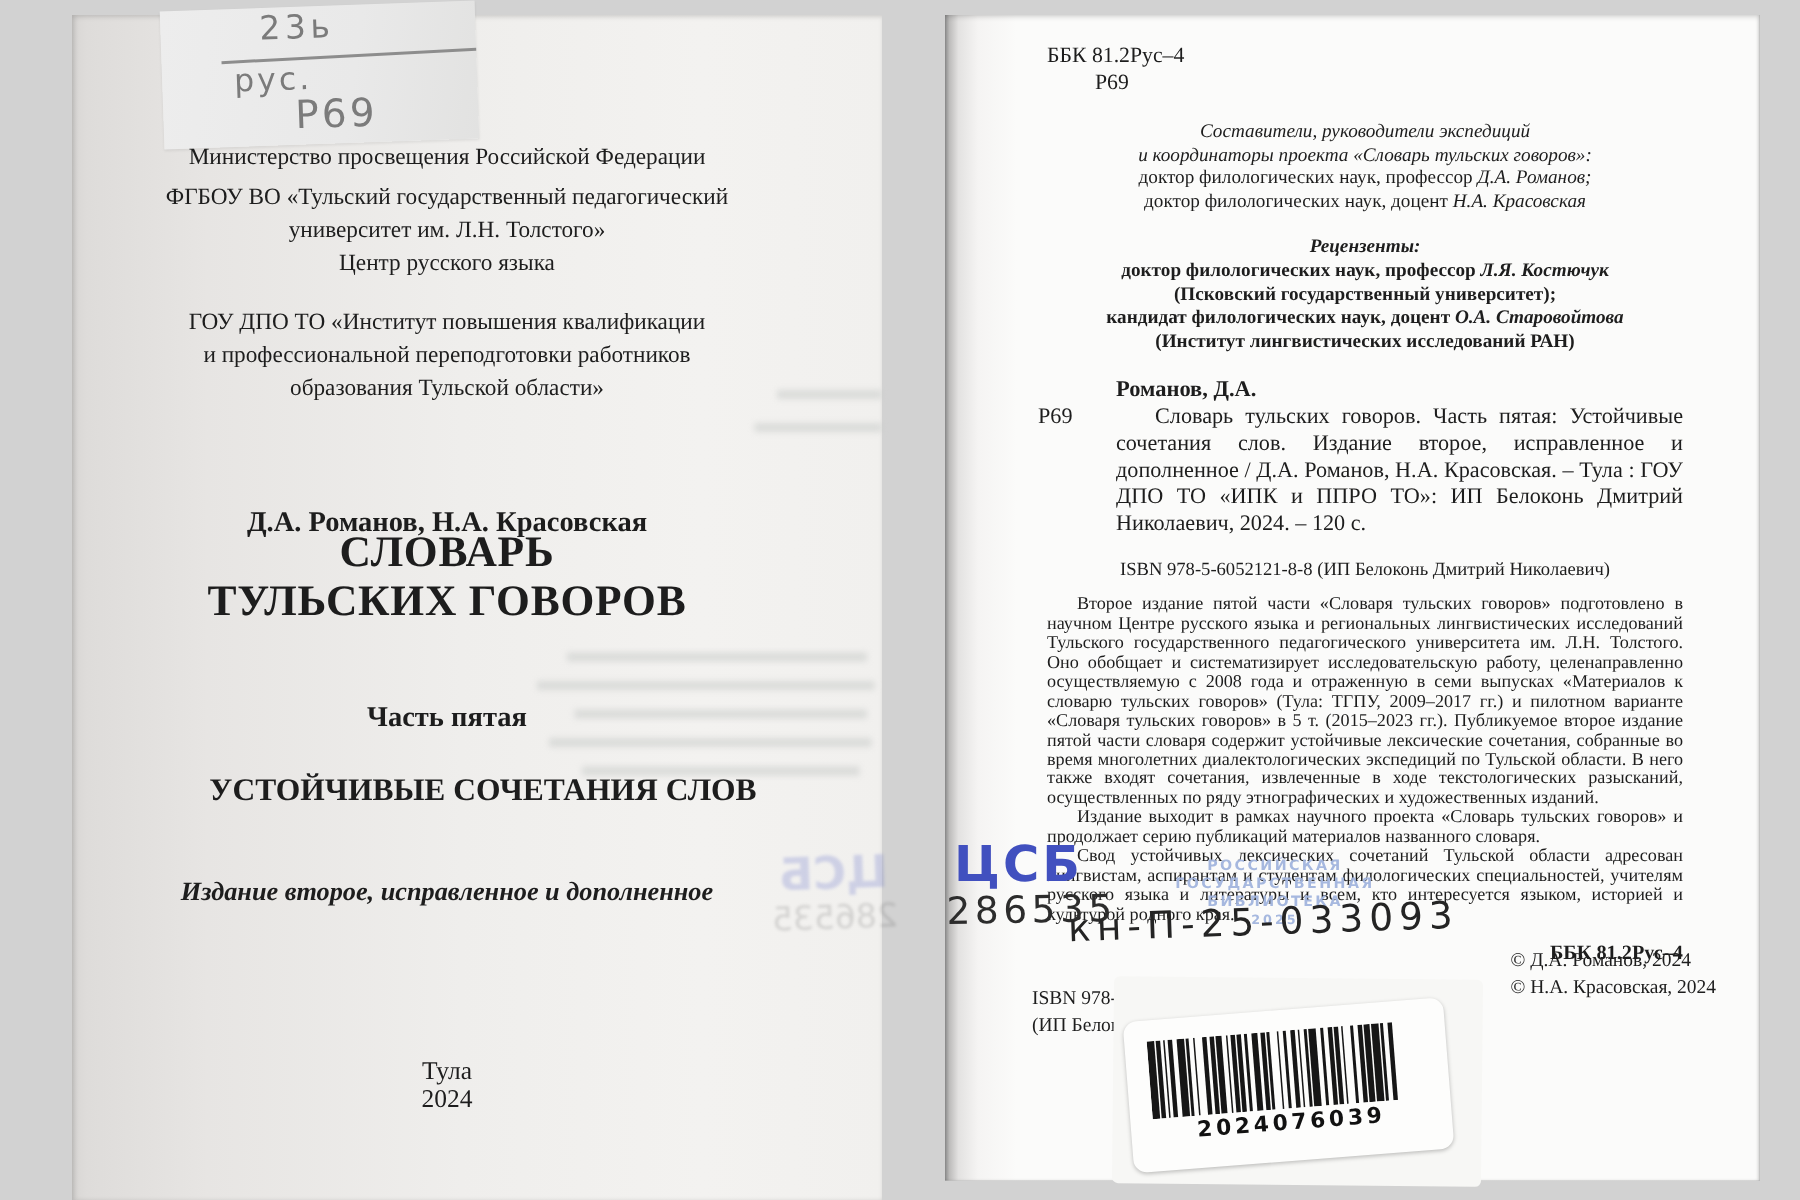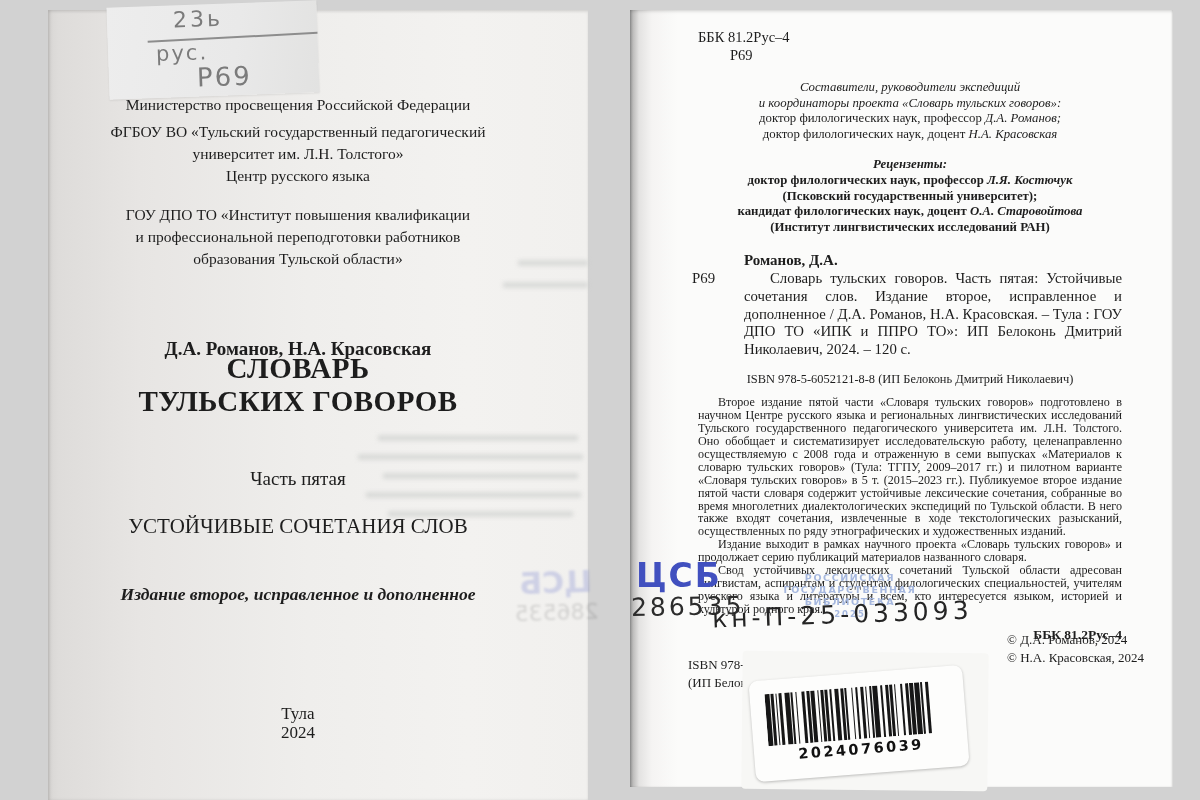--- a/index.html
+++ b/index.html
@@ -8,22 +8,22 @@
   .stage{position:relative;width:1200px;height:800px;background:#d2d2d2;}
 
   
   .page-left{position:absolute;left:48px;top:10px;width:540px;height:790px;
      background:linear-gradient(90deg,#d8d6d4 0,#dedcda 10px,#e7e5e3 90px,#efeeec 260px,#f3f2f0 420px,#f1f0ee 540px);
      box-shadow:inset 0 2px 3px rgba(0,0,0,.08), inset 2px 0 3px rgba(0,0,0,.10);}
   .lp-center{position:absolute;left:0;width:500px;text-align:center;}
   .org{font-size:15.5px;line-height:22px;}
   .authors{font-size:19px;font-weight:bold;}
   .main-title{font-size:29px;line-height:33px;font-weight:bold;letter-spacing:.5px;}
-  .part{font-size:19px;font-weight:normal;}
-  .subtitle{font-size:21px;font-weight:normal;}
+  .part{font-size:19px;font-weight:bold;}
+  .subtitle{font-size:21px;font-weight:bold;margin-left:24px;}
   .edition{font-size:17.5px;font-weight:bold;font-style:italic;}
   .imprint{font-size:17px;line-height:19px;}
 
   
   .sticker{position:absolute;left:60px;top:-6px;width:210px;height:92px;
      background:linear-gradient(100deg,#ededed 0,#e9e9e9 60%,#e2e2e1 100%);
      transform:rotate(-2deg);box-shadow:0 1px 2px rgba(0,0,0,.08);}
   .sticker .hw{font-family:"DejaVu Sans",sans-serif;color:#7b7b7b;}
   .hw-top{position:absolute;left:66px;top:2px;font-size:22px;letter-spacing:3px;}
   .hw-rule{position:absolute;left:40px;top:33px;width:170px;border-top:2px solid #8d8d8d;transform:rotate(-1deg);}

